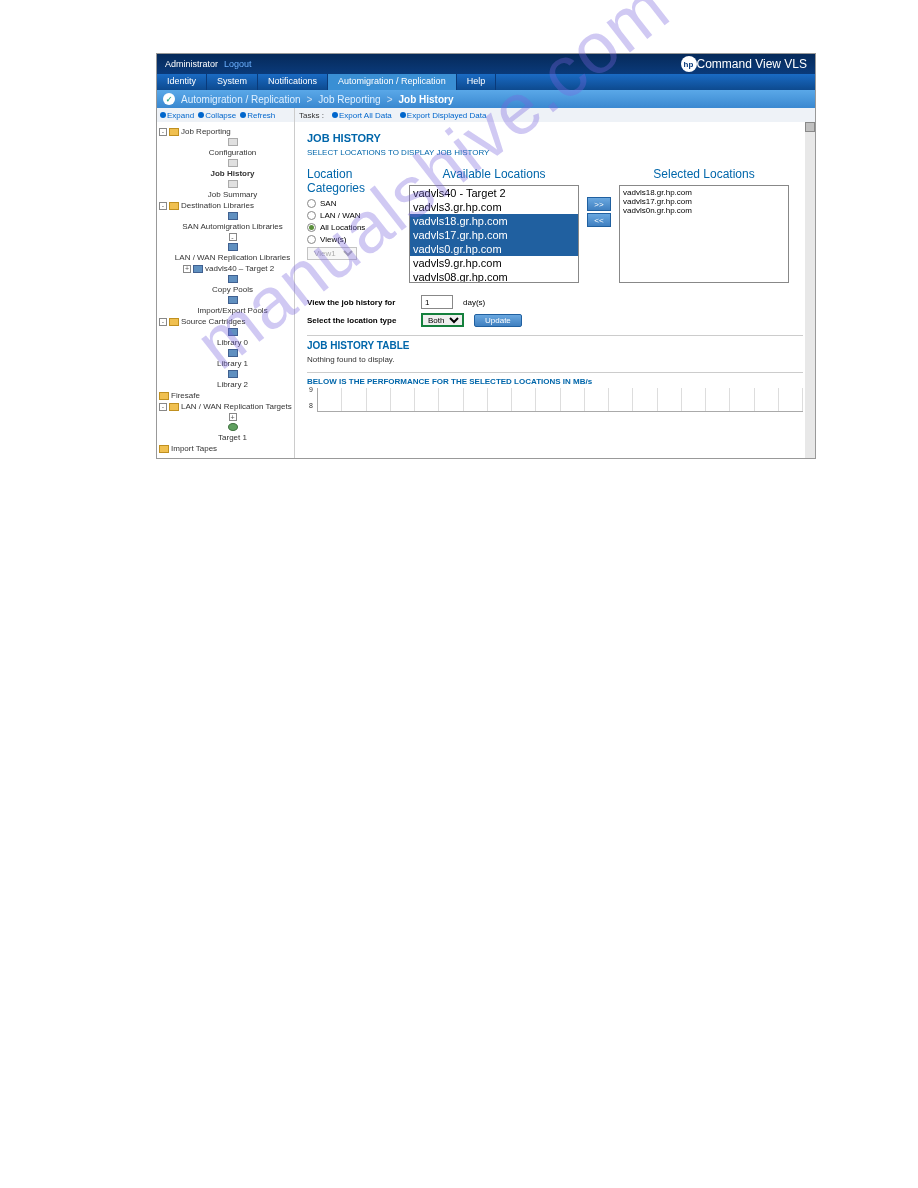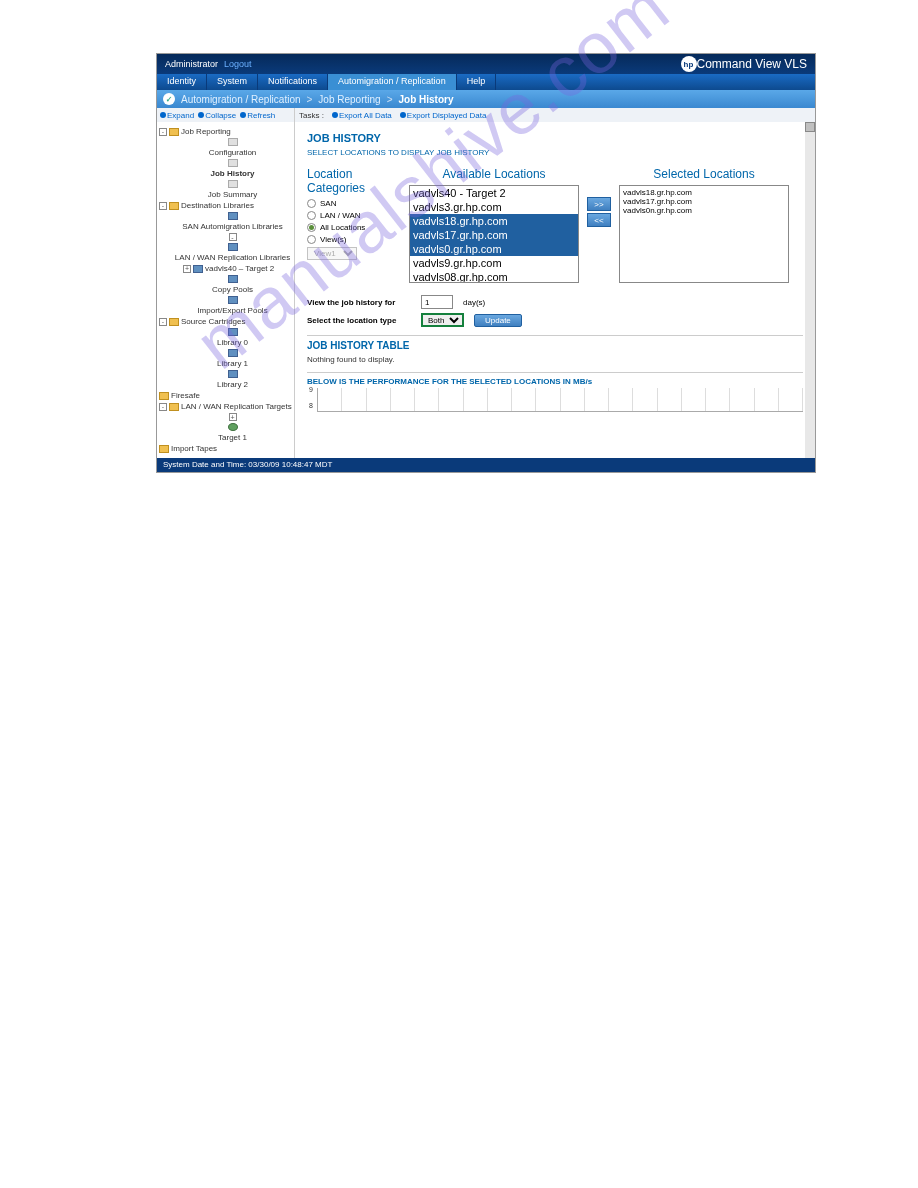--- a/index.html
+++ b/index.html
@@ -307,16 +307,15 @@
             <div class="grid-cell"></div>
           <div class="grid-cell"></div>
             <div class="grid-cell"></div>
             <div class="grid-cell"></div>
             <div class="grid-cell"></div>
         </div>
       </div>
     </div>
   </div>
 
-  <div class="status-bar">System Date and Time: 03/30/09 10:48:47 MDT</div>
 </div>
 
 <div class="watermark">manualshive.com</div>
 
 </body></html>

